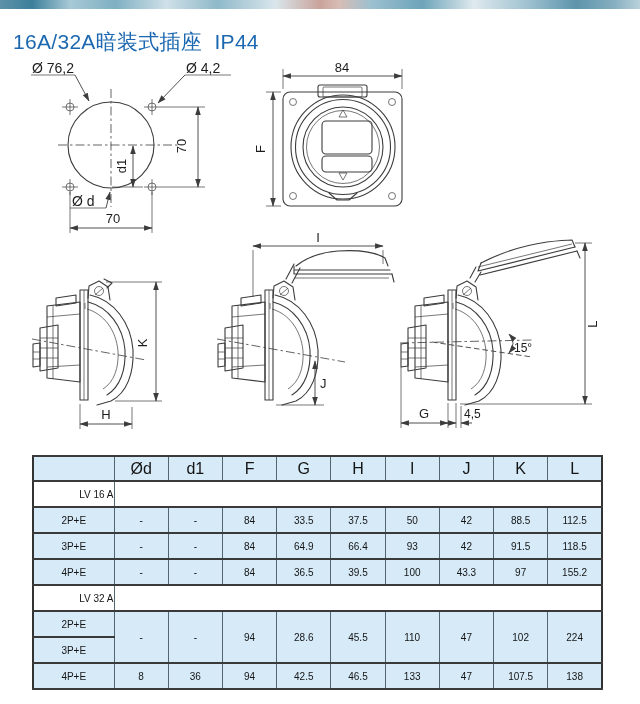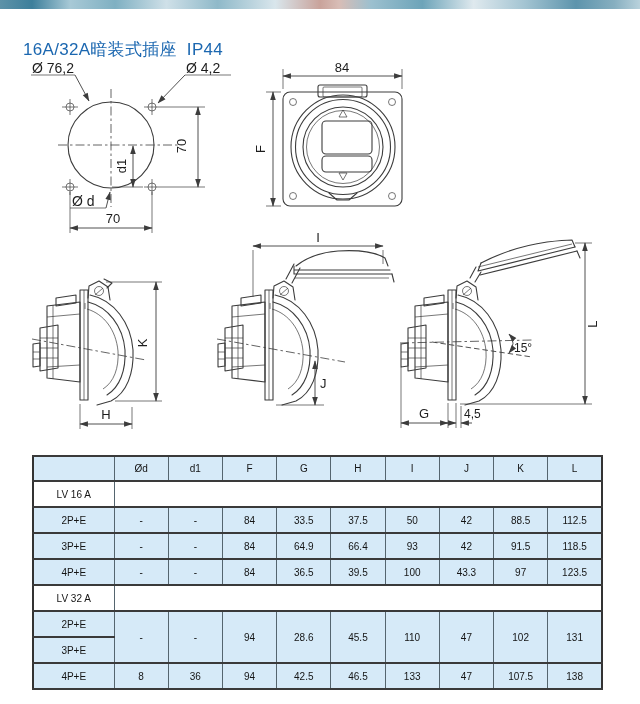--- a/index.html
+++ b/index.html
@@ -8,22 +8,22 @@
     font-family:"Liberation Sans",sans-serif;overflow:hidden;
   }
   .photo-strip{
     position:absolute;top:0;left:0;width:640px;height:9px;
     background:linear-gradient(90deg,
       #5d92a8 0%, #3d7f9b 5%, #a8c9d6 11%, #7fb0c2 18%, #cfe0e8 26%,
       #8fb9c9 34%, #d9e6ec 43%, #c9a39b 50%, #d8bdb6 53%, #9cc0cf 58%,
       #6da4b9 66%, #dfe9ee 74%, #a3c4d2 82%, #5d94ac 90%, #87afc0 96%, #b9d2dc 100%);
   }
   .title{
-    position:absolute;top:22px;left:7px;margin:16px;
-    font-size:17px;font-weight:normal;color:#1b67b0;
+    position:absolute;top:22px;left:7px;margin:6px;
+    font-size:21px;font-weight:normal;color:#1b67b0;
     letter-spacing:0.3px;white-space:pre;
   }
   svg.drawings{position:absolute;left:0;top:55px;}
   svg .ln{fill:none;stroke:#3c3c3c;stroke-width:1.1;stroke-linejoin:round;stroke-linecap:round;}
   svg .thin{fill:none;stroke:#3c3c3c;stroke-width:0.7;}
   svg .dim{fill:none;stroke:#3c3c3c;stroke-width:0.9;}
   svg .cl{fill:none;stroke:#3c3c3c;stroke-width:0.8;stroke-dasharray:9 3 2.5 3;}
   svg .dsh{fill:none;stroke:#3c3c3c;stroke-width:0.9;stroke-dasharray:5.5 3;}
   svg text{fill:#1d1d1d;font-size:13px;font-family:"Liberation Sans",sans-serif;}
   svg text.big{font-size:14px;}
@@ -34,22 +34,22 @@
     border-collapse:collapse;table-layout:fixed;
     border:2px solid #333333;
   }
   table.dims col.c0{width:81px;}
   table.dims th,table.dims td{
     border-left:1px solid #55656f;border-right:1px solid #55656f;
     border-top:2px solid #3a3a3a;border-bottom:2px solid #3a3a3a;
     background:#d6eaf8;height:24px;padding:0;
     font-size:10px;font-weight:normal;text-align:center;color:#141414;
   }
-  table.dims thead th{height:23px;font-size:10px;}
-  table.dims tr.white td{background:#ffffff;}
+  table.dims thead th{height:23px;font-size:16px;}
+  table.dims tr.white td{background:#ffffff;text-align:right;}
 </style>
 </head>
 <body>
 
 <div class="photo-strip"></div>
 <h1 class="title">16A/32A暗装式插座  IP44</h1>
 
 <svg class="drawings" width="640" height="400" viewBox="0 0 640 400">
   <defs>
     <marker id="arr" viewBox="0 0 10 7" refX="9.3" refY="3.5" markerWidth="10" markerHeight="7" orient="auto-start-reverse">
@@ -272,37 +272,37 @@
     <tr>
       <td>4P+E</td>
       <td>-</td>
       <td>-</td>
       <td>84</td>
       <td>36.5</td>
       <td>39.5</td>
       <td>100</td>
       <td>43.3</td>
       <td>97</td>
-      <td>123.5</td>
+      <td>155.2</td>
     </tr>
     <tr class="white">
       <td>LV 32 A</td>
       <td colspan="9"></td>
     </tr>
     <tr>
       <td>2P+E</td>
       <td rowspan="2">-</td>
       <td rowspan="2">-</td>
       <td rowspan="2">94</td>
       <td rowspan="2">28.6</td>
       <td rowspan="2">45.5</td>
       <td rowspan="2">110</td>
       <td rowspan="2">47</td>
       <td rowspan="2">102</td>
-      <td rowspan="2">131</td>
+      <td rowspan="2">224</td>
     </tr>
     <tr>
       <td>3P+E</td>
     </tr>
     <tr>
       <td>4P+E</td>
       <td>8</td>
       <td>36</td>
       <td>94</td>
       <td>42.5</td>

